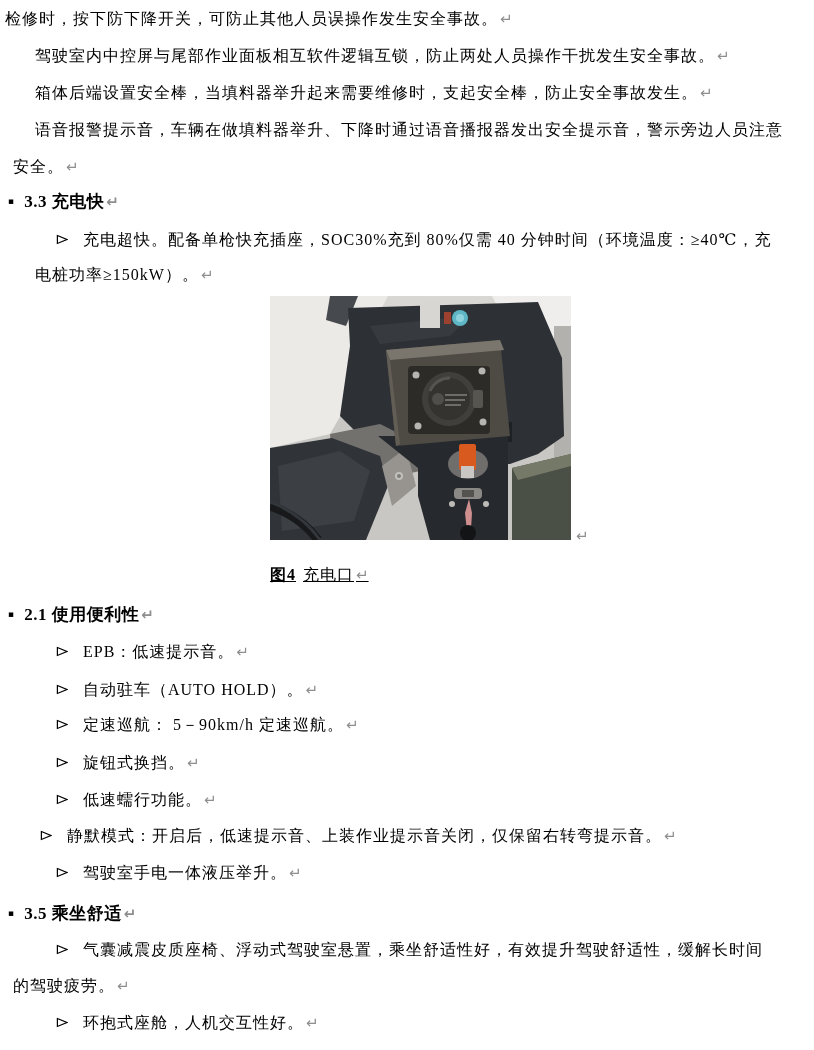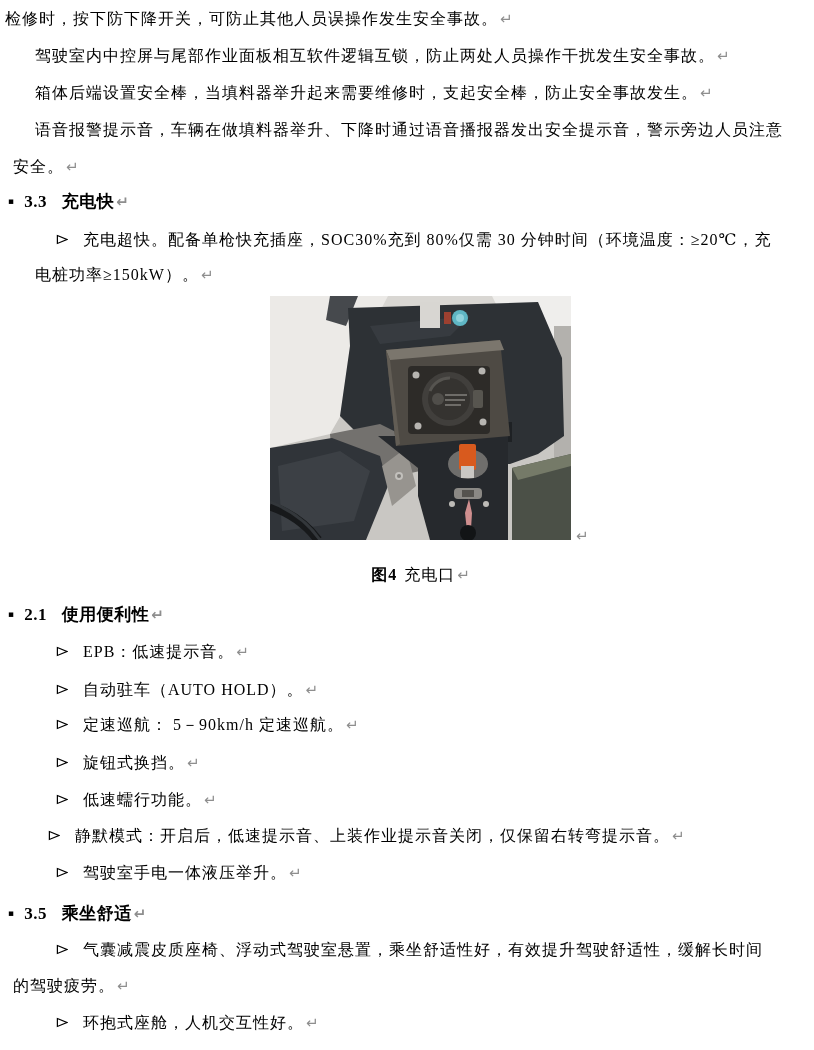--- a/index.html
+++ b/index.html
@@ -12,25 +12,25 @@
   .line {
     position:absolute; height:37px; line-height:37px;
     font-size:16px; letter-spacing:1px; white-space:nowrap;
   }
   .pmark {
     color:#8e8e8e; font-size:15px; letter-spacing:0; margin-left:2px;
     font-family:"DejaVu Sans",sans-serif;
   }
   .heading { font-weight:bold; font-size:17px; letter-spacing:0.5px; }
   .hsq { font-size:9px; vertical-align:3px; margin-right:5px; font-family:"DejaVu Sans",sans-serif; }
-  .hnum { margin-right:10px; }
+  .hnum { }
   .bmark { display:inline-block; margin-right:10px; }
   .bmark svg { width:12px; height:11px; }
   .cap-label { font-weight:bold; margin-right:7px; }
-  .caption { text-align:center; }
+  .caption { text-align:left;text-decoration:underline; }
   .figure { position:absolute; left:270px; top:296px; width:301px; height:244px; }
   .photo-pmark { position:absolute; left:574px; top:517px; }
 </style>
 </head>
 <body>
 
 <div class="page">
 
   <div class="line" style="left:5px; top:0px">
     <span>检修时，按下防下降开关，可防止其他人员误操作发生安全事故。</span><span class="pmark">↵</span>
@@ -51,21 +51,21 @@
   <div class="line heading" style="left:8px; top:183px">
     <span class="hsq">▪</span>
     <span class="hnum">3.3</span>
     <span>充电快</span><span class="pmark">↵</span>
   </div>
 
   <div class="line" style="left:56px; top:221px">
     <span class="bmark"><svg viewBox="0 0 13 11">
           <path d="M1.5 1.2 L11.8 5.5 L1.5 9.8 Z" fill="none" stroke="#000" stroke-width="1.3"></path>
         </svg></span>
-    <span>充电超快。配备单枪快充插座，SOC30%充到 80%仅需 30 分钟时间（环境温度：≥20℃，充</span>
+    <span>充电超快。配备单枪快充插座，SOC30%充到 80%仅需 40 分钟时间（环境温度：≥40℃，充</span>
   </div>
   <div class="line" style="left:35px; top:256px">
     <span>电桩功率≥150kW）。</span><span class="pmark">↵</span>
   </div>
 
   <div class="figure">
     <svg width="301" height="244" viewBox="0 0 301 244">
       <rect width="301" height="244" fill="#c9c7c3"></rect>
       <rect x="0" y="0" width="301" height="18" fill="#d9d7d3"></rect>
       <polygon points="0,0 118,0 96,42 82,100 60,138 0,152" fill="#eceae7"></polygon>
@@ -155,21 +155,21 @@
           <path d="M1.5 1.2 L11.8 5.5 L1.5 9.8 Z" fill="none" stroke="#000" stroke-width="1.3"></path>
         </svg></span>
     <span>旋钮式换挡。</span><span class="pmark">↵</span>
   </div>
   <div class="line" style="left:56px; top:781px">
     <span class="bmark"><svg viewBox="0 0 13 11">
           <path d="M1.5 1.2 L11.8 5.5 L1.5 9.8 Z" fill="none" stroke="#000" stroke-width="1.3"></path>
         </svg></span>
     <span>低速蠕行功能。</span><span class="pmark">↵</span>
   </div>
-  <div class="line" style="left:48px; top:817px">
+  <div class="line" style="left:40px; top:817px">
     <span class="bmark"><svg viewBox="0 0 13 11">
           <path d="M1.5 1.2 L11.8 5.5 L1.5 9.8 Z" fill="none" stroke="#000" stroke-width="1.3"></path>
         </svg></span>
     <span>静默模式：开启后，低速提示音、上装作业提示音关闭，仅保留右转弯提示音。</span><span class="pmark">↵</span>
   </div>
   <div class="line" style="left:56px; top:854px">
     <span class="bmark"><svg viewBox="0 0 13 11">
           <path d="M1.5 1.2 L11.8 5.5 L1.5 9.8 Z" fill="none" stroke="#000" stroke-width="1.3"></path>
         </svg></span>
     <span>驾驶室手电一体液压举升。</span><span class="pmark">↵</span>

